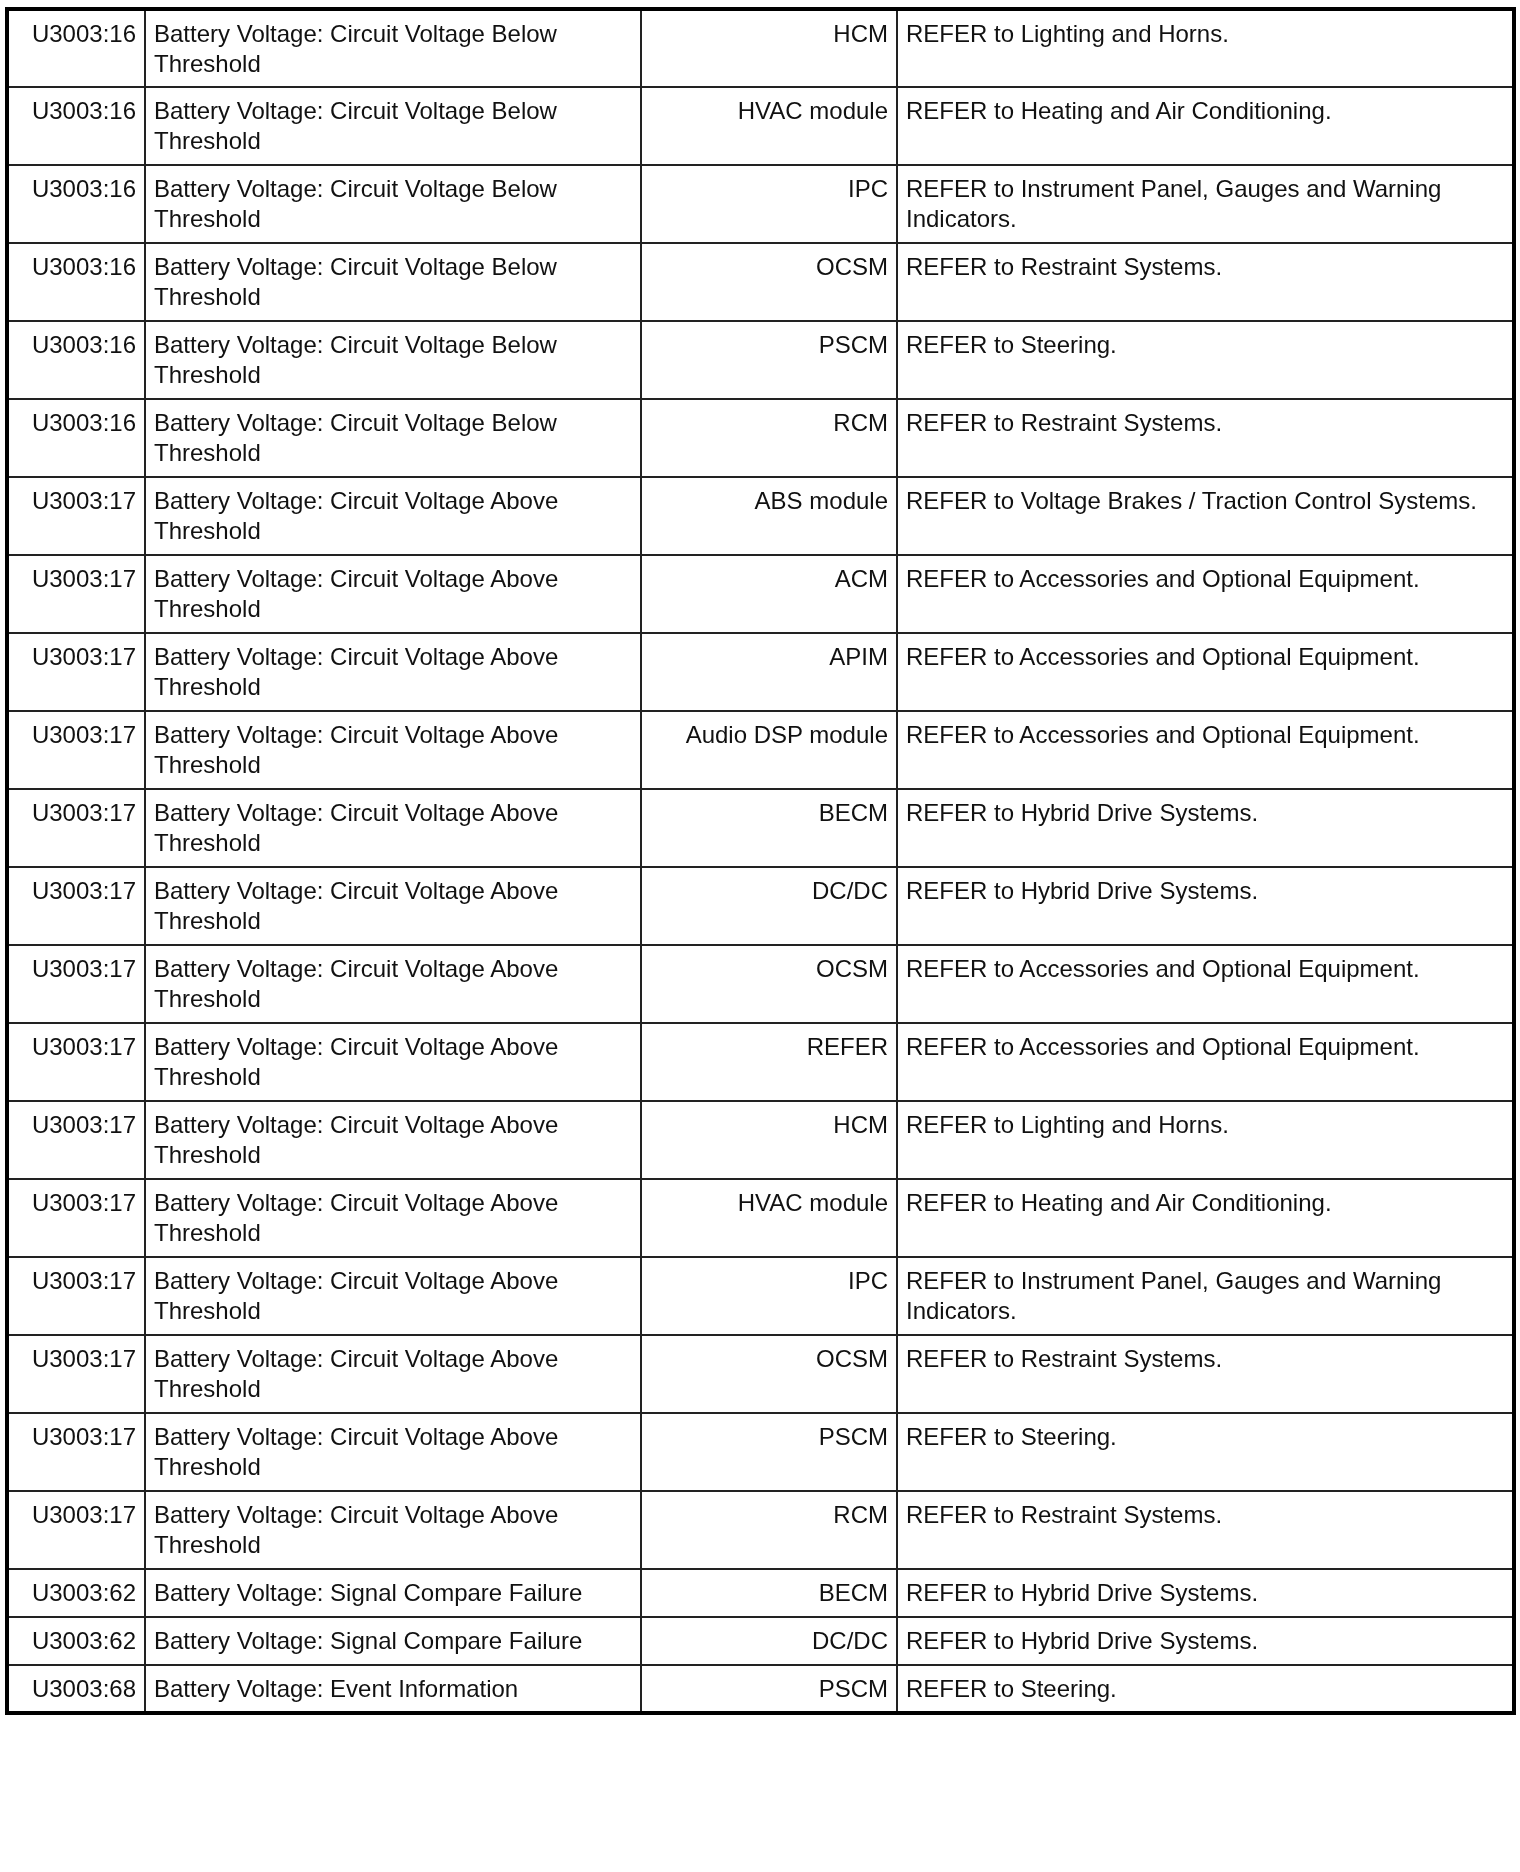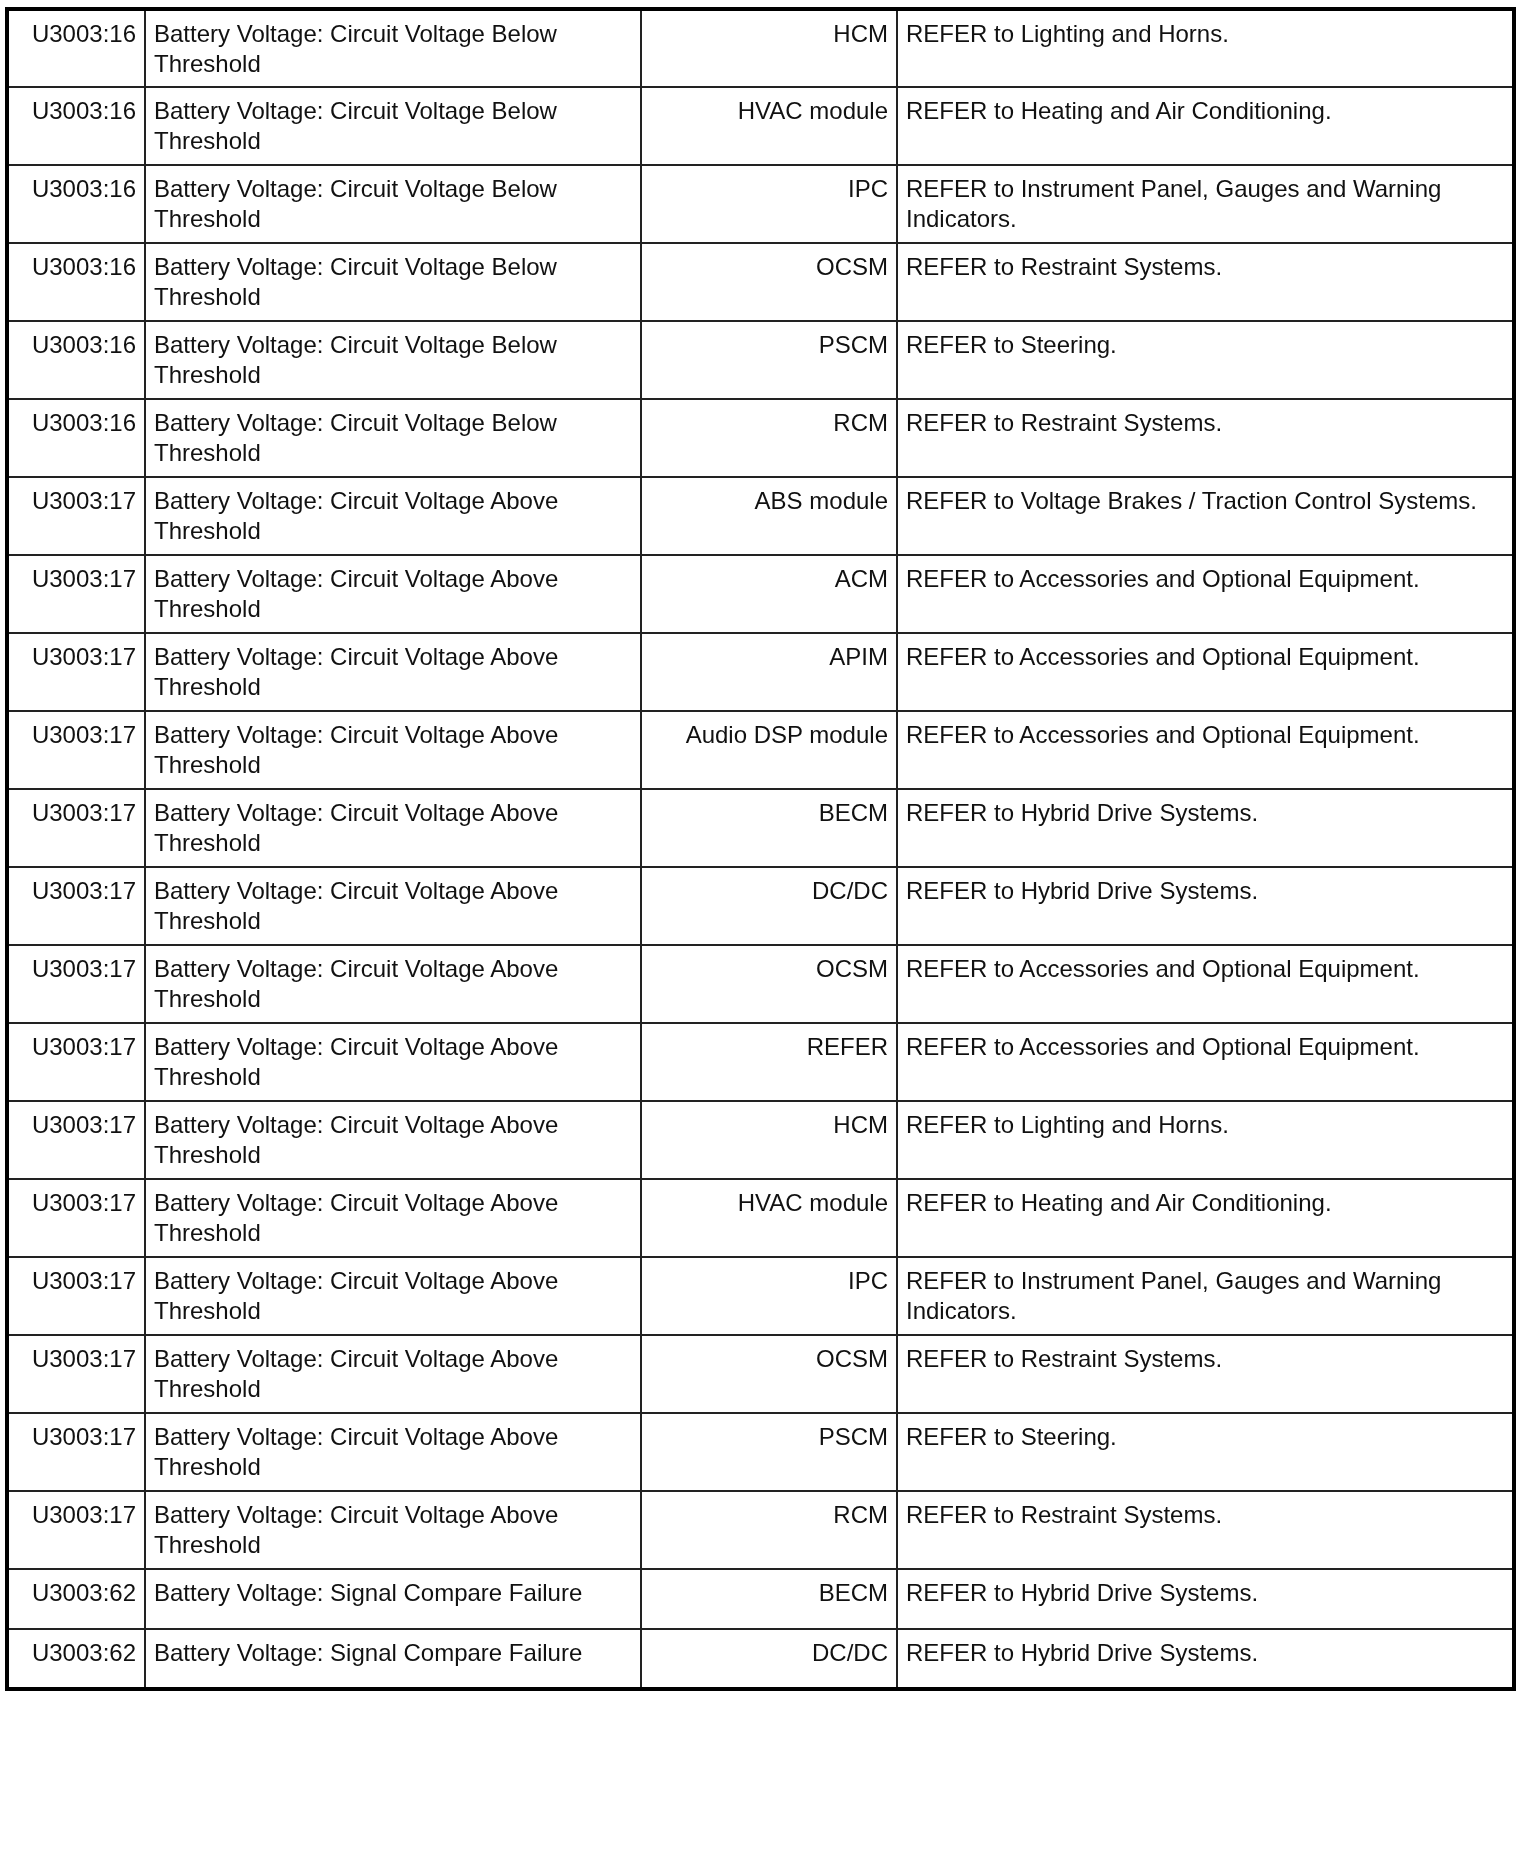--- a/index.html
+++ b/index.html
@@ -1,20 +1,20 @@
 <!DOCTYPE html>
 <html><head>
 <meta charset="utf-8">
 <style>
   html, body { margin:0; padding:0; background:#ffffff; }
   body { width:1520px; height:1872px; position:relative; overflow:hidden; font-family:"Liberation Sans", sans-serif; color:#111; }
   table.dtc { position:absolute; left:5px; top:7px; width:1511px; border-collapse:collapse; border:4px solid #000; table-layout:fixed; }
   table.dtc td { border:2px solid #222; vertical-align:top; font-size:24px; line-height:30px; padding:8px 8px 0 8px; box-sizing:border-box; }
   tr.tall td { height:78px; }
-  tr.short td { height:60px; }
+  tr.short td { height:48px; }
   td.code { width:138px;text-align:right; }
   td.desc { width:496px; }
   td.mod { width:256px; text-align:right; }
   td.act { }
 </style>
 </head>
 <body>
 
 <table class="dtc">
   <tbody id="dtc-body">
@@ -143,14 +143,20 @@
     <td class="desc">Battery Voltage: Signal Compare Failure</td>
     <td class="mod">BECM</td>
     <td class="act">REFER to Hybrid Drive Systems.</td>
   </tr>
       <tr class="short">
     <td class="code">U3003:62</td>
     <td class="desc">Battery Voltage: Signal Compare Failure</td>
     <td class="mod">DC/DC</td>
     <td class="act">REFER to Hybrid Drive Systems.</td>
   </tr>
+      <tr class="short">
+    <td class="code">U3003:68</td>
+    <td class="desc">Battery Voltage: Event Information</td>
+    <td class="mod">PSCM</td>
+    <td class="act">REFER to Steering.</td>
+  </tr>
     </tbody>
 </table>
 
 </body></html>

